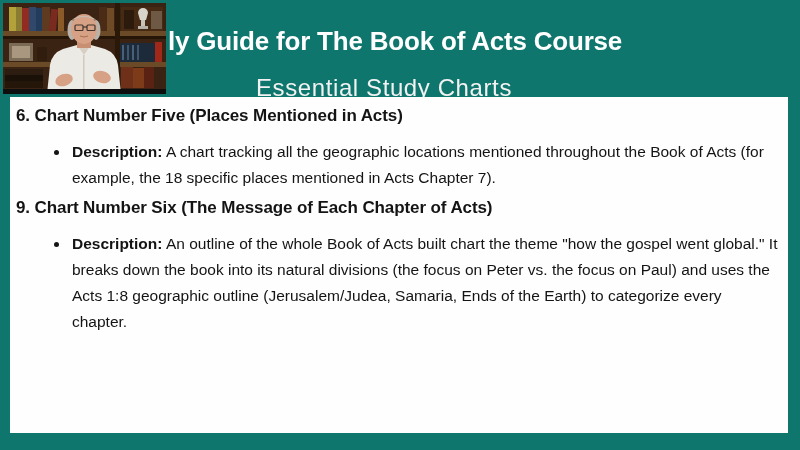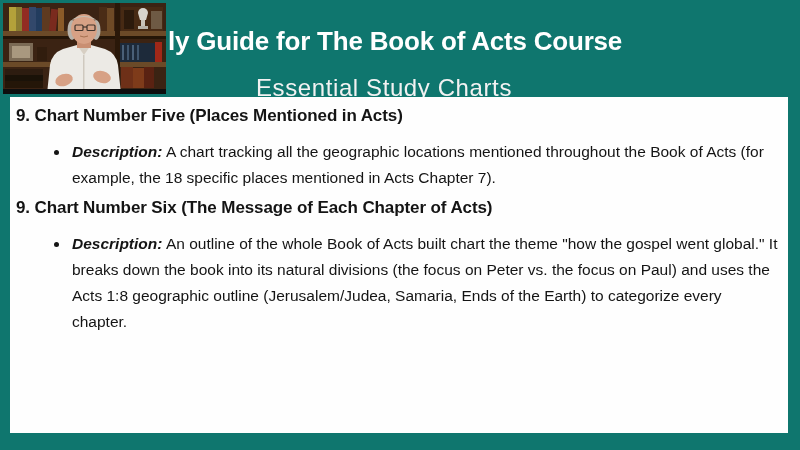--- a/index.html
+++ b/index.html
@@ -39,21 +39,21 @@
     line-height: 22px; letter-spacing: -0.1px;
   }
   .section-2 .heading { margin-top: 6px; }
   .bullet { display: flex; margin: 0 0 6px 0; }
   .dot-col { flex: 0 0 56px; }
   .dot {
     width: 5px; height: 5px; border-radius: 50%;
     background: #151515; margin: 11px 0 0 38px;
   }
   .bullet-text { flex: 1; font-size: 15.5px; line-height: 26px; }
-  .label { font-weight: bold; font-style: italic; }
+  .label { font-weight: bold; }
   .em { font-style: italic; }
 </style>
 </head>
 <body>
 
 <div class="stage">
 
   <div class="video-thumb">
     <svg width="163" height="91" viewBox="0 0 163 91">
 
@@ -131,21 +131,21 @@
       <rect x="0" y="86" width="163" height="5" fill="#0e0e0e"></rect>
     </svg>
   </div>
 
   <div class="main-title">ly Guide for The Book of Acts Course</div>
   <div class="sub-title">Essential Study Charts</div>
 
   <div class="slide">
 
     <div class="section section-1">
-      <div class="heading">9. Chart Number Five (Places Mentioned in Acts)</div>
+      <div class="heading">6. Chart Number Five (Places Mentioned in Acts)</div>
 
       <div class="bullet">
         <div class="dot-col">
             <div class="dot"></div>
           </div>
         <div class="bullet-text">
           <span class="label">Description:</span>
           <span>A chart tracking all the geographic locations mentioned throughout the Book of Acts (for example, the 18 specific places mentioned in Acts Chapter 7).</span>
         </div>
       </div>

